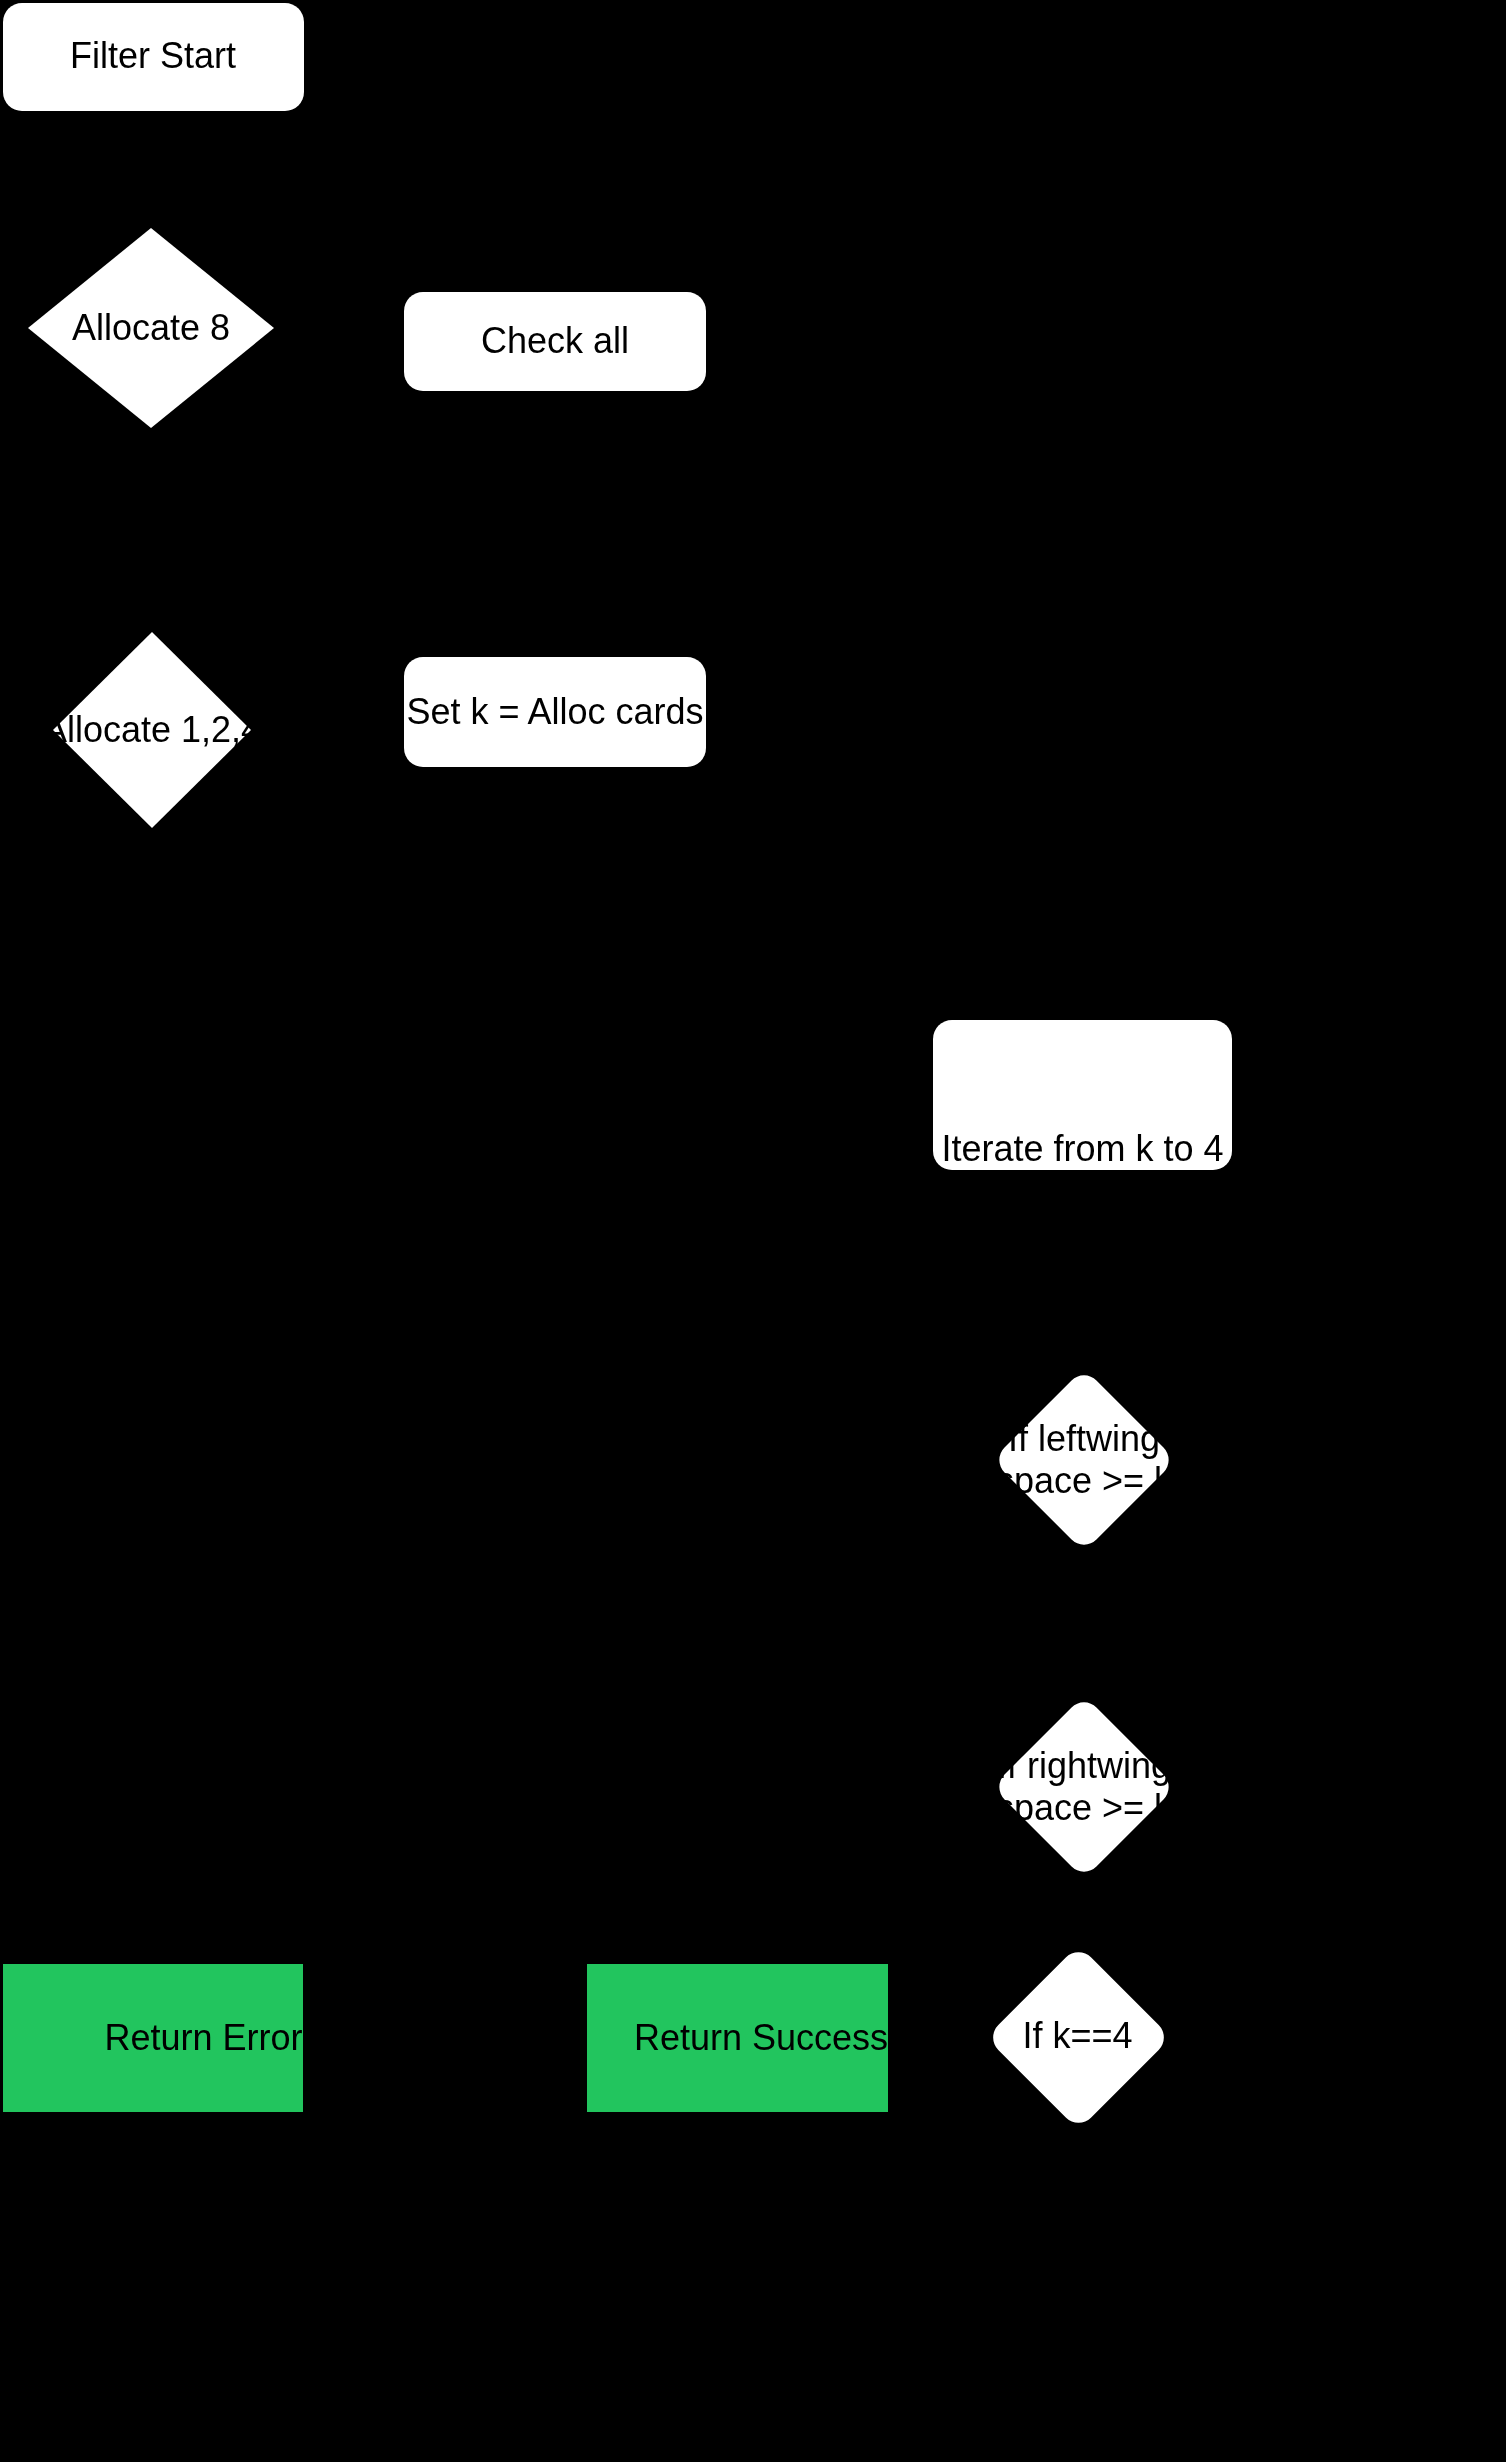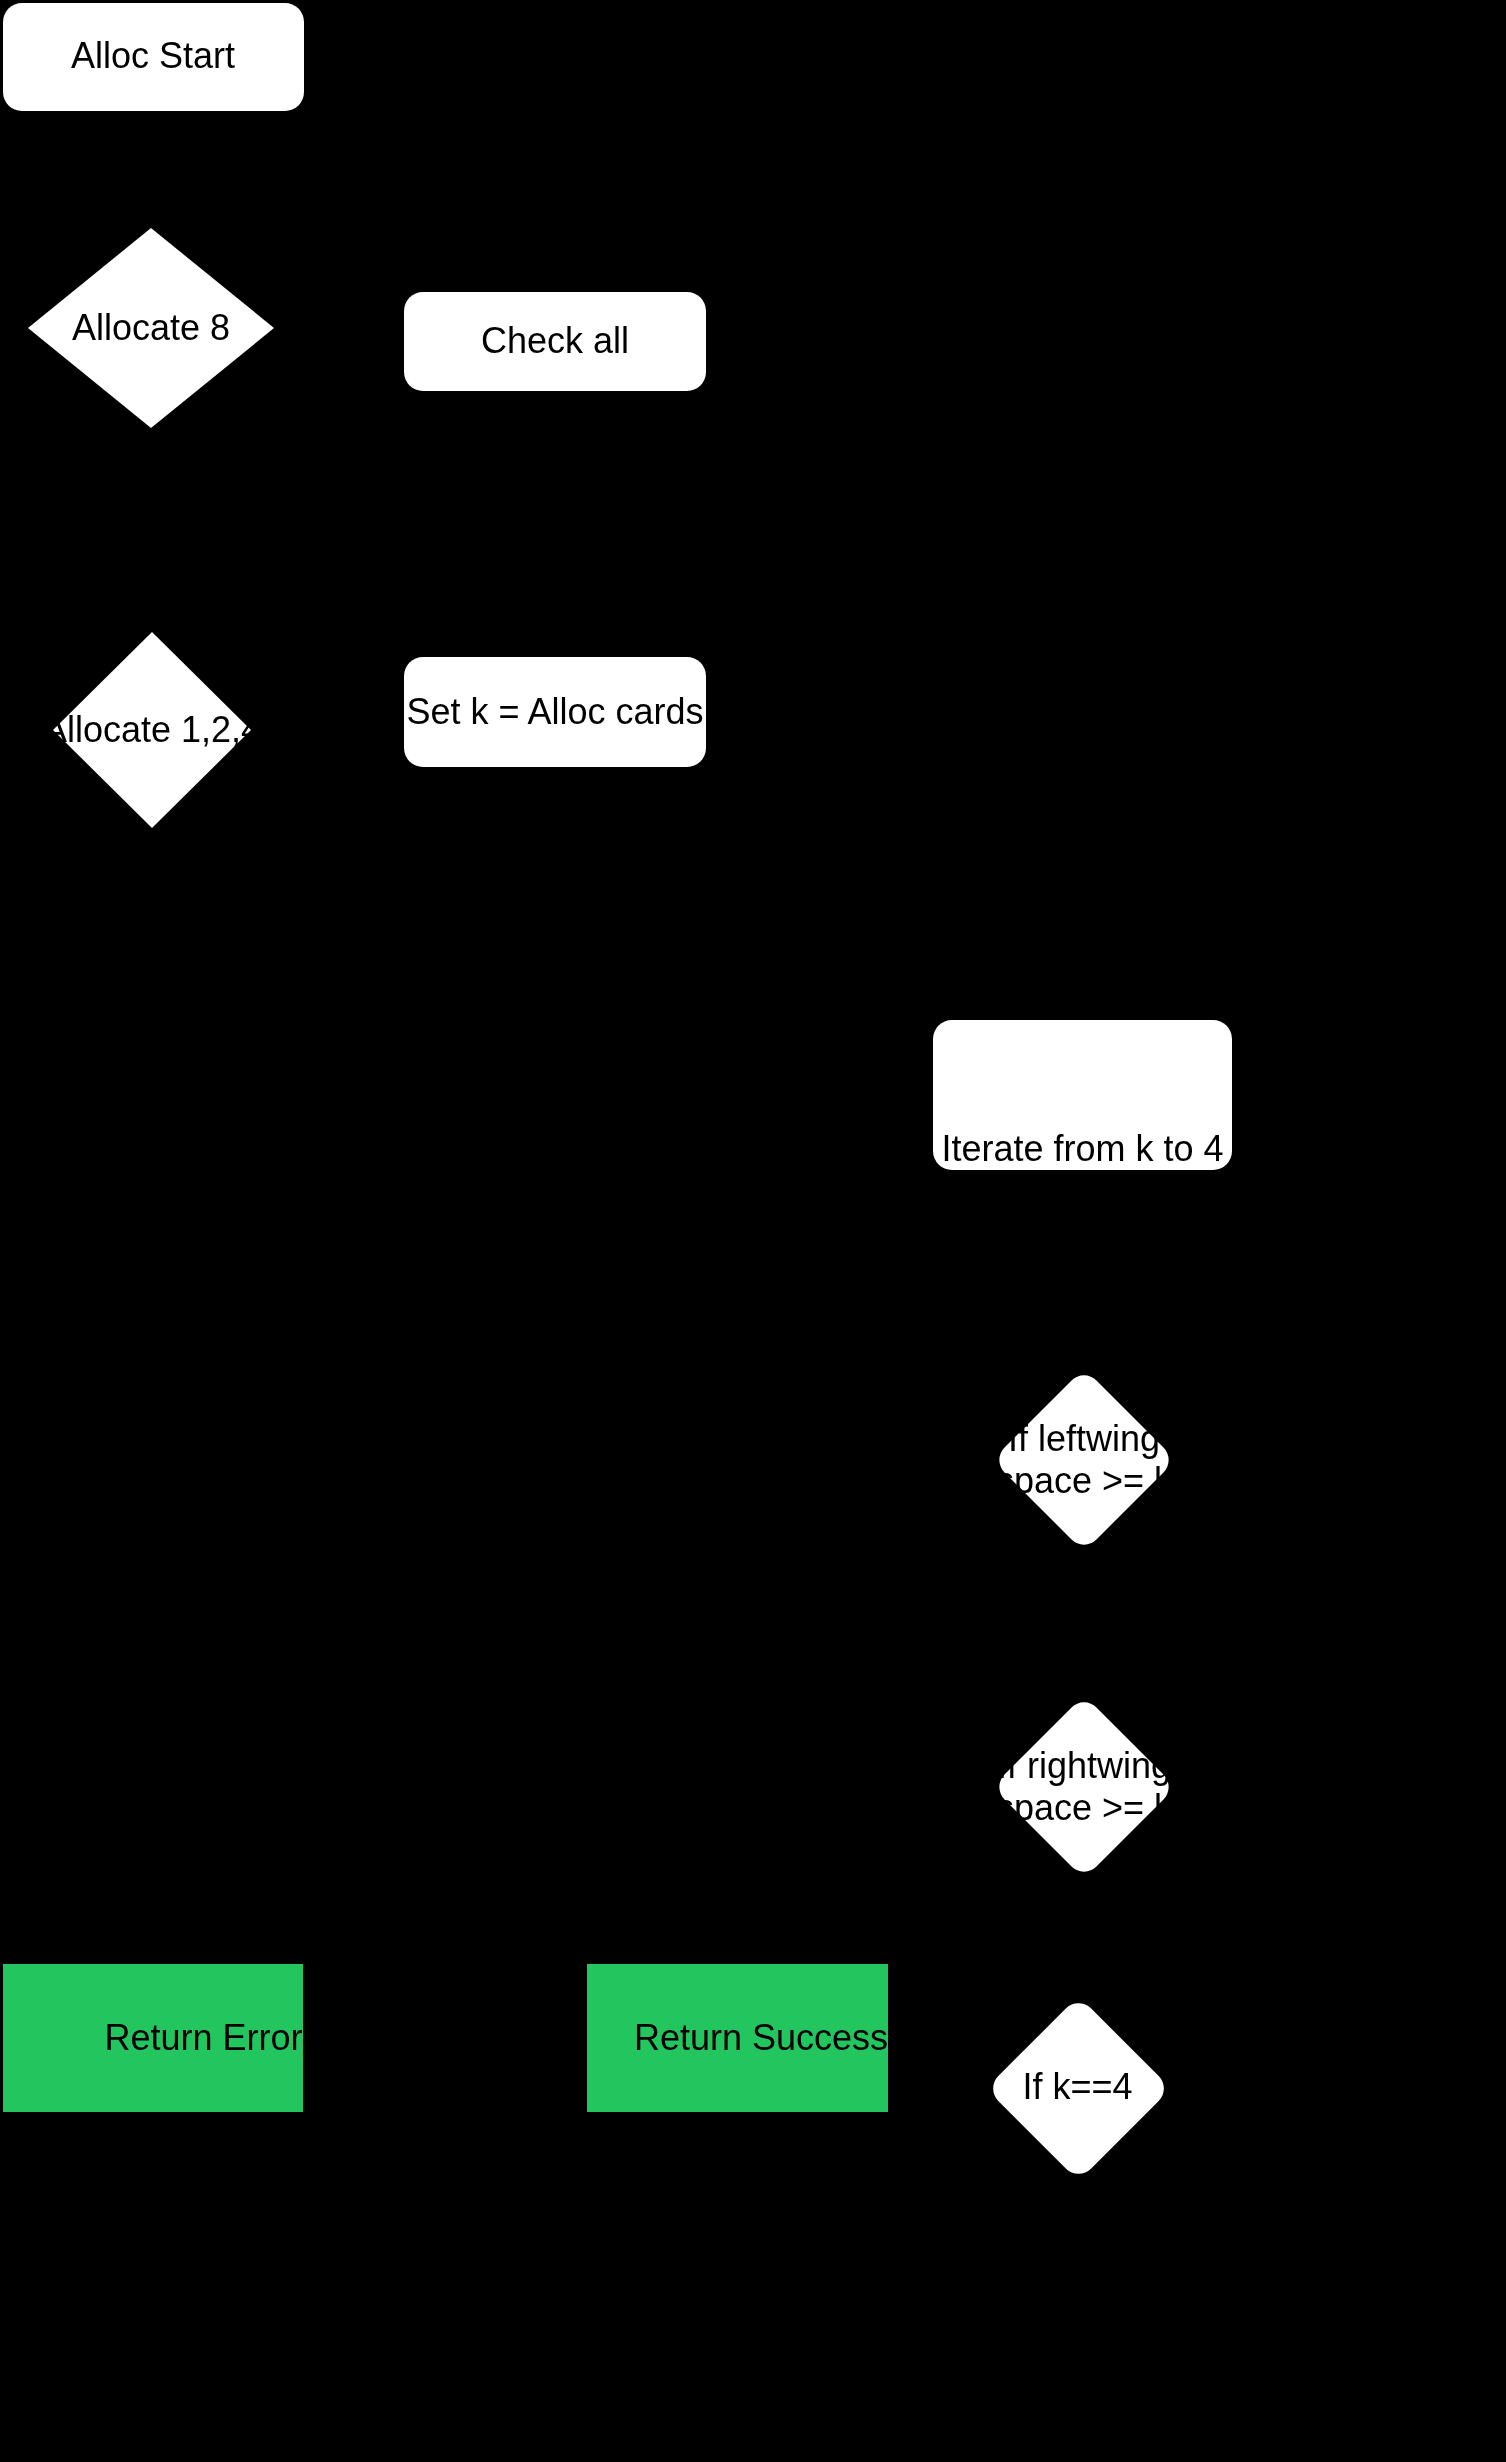--- a/index.html
+++ b/index.html
@@ -67,21 +67,21 @@
     pointer-events: none;
   }
   .f-58 { font-size: 36px; }
 </style>
 </head>
 <body>
 
 <div id="canvas">
 
   <div class="node proc" style="left:2.5px; top:2.5px; width:301px; height:108px;">
-    <span class="label f-58">Alloc Start</span>
+    <span class="label f-58">Filter Start</span>
   </div>
 
   <div class="node diamond-sharp" style="left:28px; top:228px; width:246px; height:200px;">
     <div class="dshape"></div>
     <span class="label f-58">Allocate 8</span>
   </div>
 
   <div class="node proc" style="left:404px; top:292px; width:302px; height:99px;">
     <span class="label f-58">Check all</span>
   </div>
@@ -112,19 +112,19 @@
   </div>
 
   <div class="node term" style="left:2.5px; top:1964px; width:300px; height:148px;">
     <span class="label f-58">Return Error</span>
   </div>
 
   <div class="node term" style="left:555px; top:1964px; width:301px; height:148px;margin-left:32px;">
     <span class="label f-58">Return Success</span>
   </div>
 
-  <div class="node diamond-round" style="left:985px; top:1995px; width:185px; height:185px;">
+  <div class="node diamond-round" style="left:985px; top:1944px; width:185px; height:185px;">
     <div class="dshape" style="left:50%; top:50%; width:131px; height:131px; margin-left:-65px; margin-top:-65px;"></div>
     <span class="label f-58">If k==4</span>
   </div>
 
 </div>
 
 
 </body></html>

